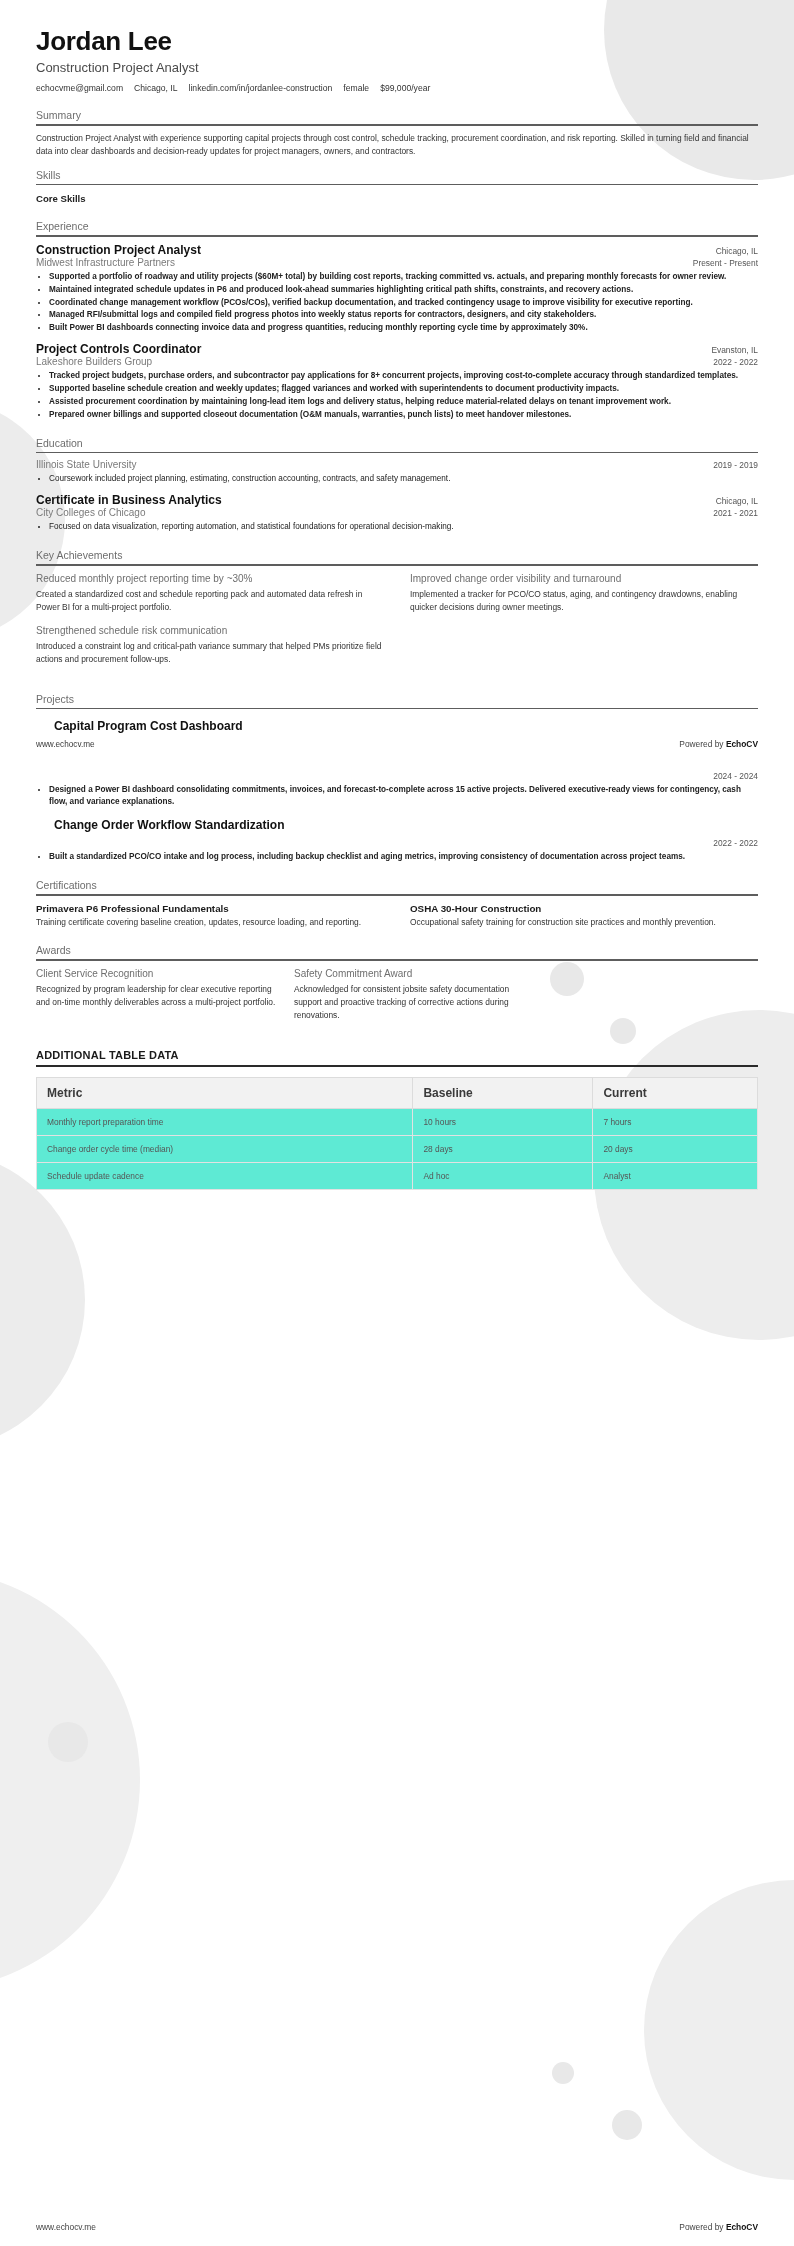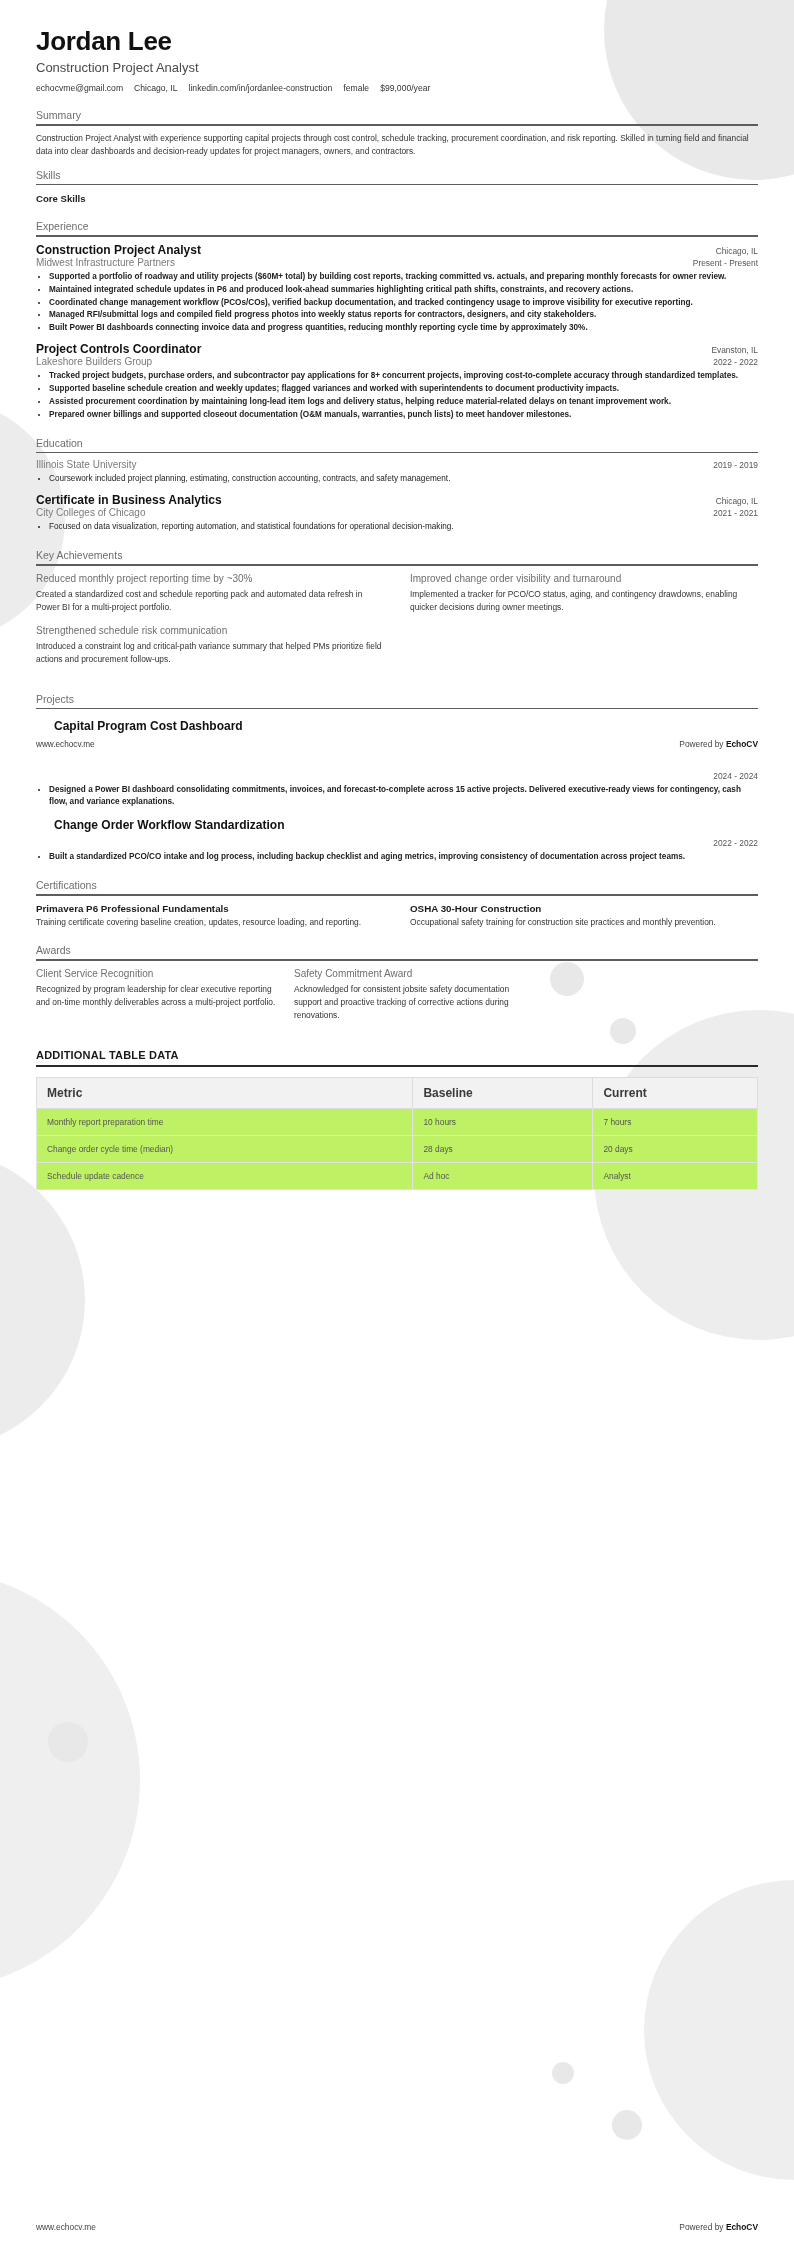--- a/index.html
+++ b/index.html
@@ -81,21 +81,21 @@
 
   
   .table-head { font-size:11px; font-weight:bold; letter-spacing:0.2px; color:#1a1a1a; margin-top:16px; }
   .table-rule { height:2px; background:#2a2a2a; margin-top:4px; }
   table.data { width:100%; border-collapse:collapse; margin-top:10px; }
   table.data th {
     background:#f2f2f2; text-align:left; font-size:12px; font-weight:bold;
     color:#3a3a3a; padding:8px 10px; border:1px solid #dcdcdc;
   }
   table.data td {
-    font-size:8.4px; color:#555; padding:8px 10px; border:1px solid #e2e2e2; background:#bef264;
+    font-size:8.4px; color:#555; padding:8px 10px; border:1px solid #e2e2e2; background:#5eead4;
   }
 
   
   .footer {
     position:absolute; left:0; right:0; bottom:14px;
     display:flex; justify-content:space-between;
     padding:0 36px; z-index:3;
   }
 </style>
 </head>

